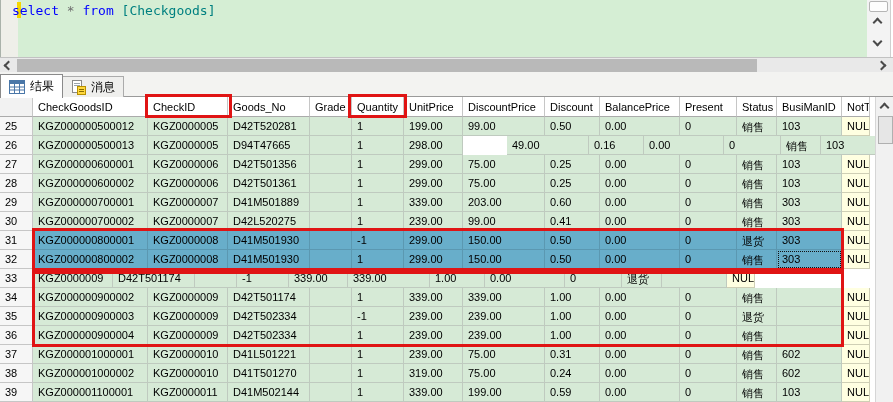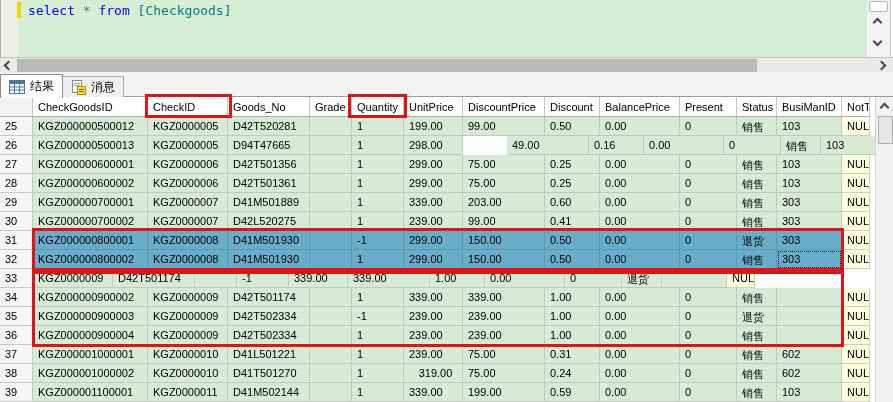--- a/index.html
+++ b/index.html
@@ -4,21 +4,21 @@
 <style>
   html,body{margin:0;padding:0;background:#fff;}
   .screen{position:relative;width:893px;height:402px;overflow:hidden;background:#fff;
           font-family:"Liberation Sans",sans-serif;-webkit-font-smoothing:antialiased;}
 
   
   .editor{position:absolute;left:0;top:0;width:893px;height:57px;background:#fff;}
   .editor-margin{position:absolute;left:0;top:0;width:17px;height:57px;background:#efefe9;border-left:1px solid #aab2aa;}
   .code-bg{position:absolute;left:17px;top:0;width:850px;height:57px;background:#d5eed4;}
   .change-bar{position:absolute;left:17px;top:2px;width:4px;height:16px;background:#f6d600;}
-  .code-line{position:absolute;left:28px;top:3px;font-family:"DejaVu Sans Mono","Liberation Mono",monospace;
+  .code-line{position:absolute;left:12px;top:3px;font-family:"DejaVu Sans Mono","Liberation Mono",monospace;
              font-size:13px;line-height:16px;white-space:pre;}
   .tok-keyword{color:#0000ff;} .tok-operator{color:#6e6e6e;} .tok-identifier{color:#008080;}
   .editor-vscroll{position:absolute;left:867px;top:0;width:23px;height:57px;background:#f3f3f3;border-right:1px solid #cfcfcf;}
   .ev-thumb{position:absolute;left:2px;top:1px;width:17px;height:9px;background:#fdfdfd;border:1px solid #b5b5b5;border-radius:2px;}
 
   
   .chev{position:absolute;display:inline-block;border:solid #4a4a4a;border-width:0 2px 2px 0;padding:2.5px;}
   .chev.right{transform:rotate(-45deg);} .chev.left{transform:rotate(135deg);}
   .chev.up{transform:rotate(-135deg);}   .chev.down{transform:rotate(45deg);}
   .editor-vscroll .chev.up{left:7px;top:19px;}
@@ -339,21 +339,21 @@
           <div class="cell" style="width: 65px;">602</div>
           <div class="cell null" style="width: 28px;">NULL</div>
         </div>
         <div class="grid-row">
           <div class="rownum">38</div>
           <div class="cell" style="width: 115px;">KGZ000001000002</div>
           <div class="cell" style="width: 80px;">KGZ0000010</div>
           <div class="cell" style="width: 82px;">D41T501270</div>
           <div class="cell" style="width: 42px;"></div>
           <div class="cell" style="width: 52px;">1</div>
-          <div class="cell" style="width: 59px; text-align: center;">319.00</div>
+          <div class="cell" style="width: 59px;">319.00</div>
           <div class="cell" style="width: 82px;">75.00</div>
           <div class="cell" style="width: 55px;">0.24</div>
           <div class="cell" style="width: 80px;">0.00</div>
           <div class="cell" style="width: 57px;">0</div>
           <div class="cell" style="width: 40px;">销售</div>
           <div class="cell" style="width: 65px;">602</div>
           <div class="cell null" style="width: 28px;">NULL</div>
         </div>
         <div class="grid-row">
           <div class="rownum">39</div>

